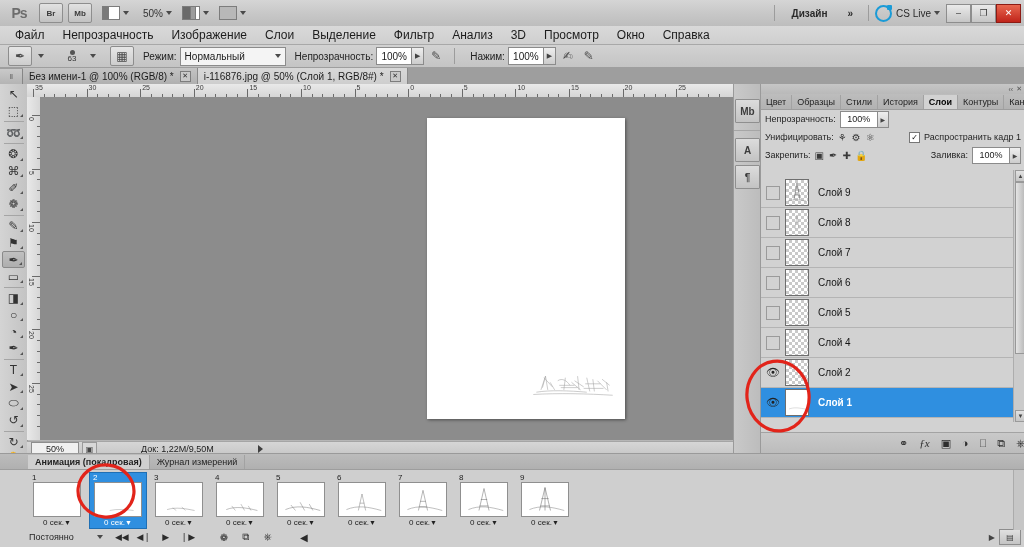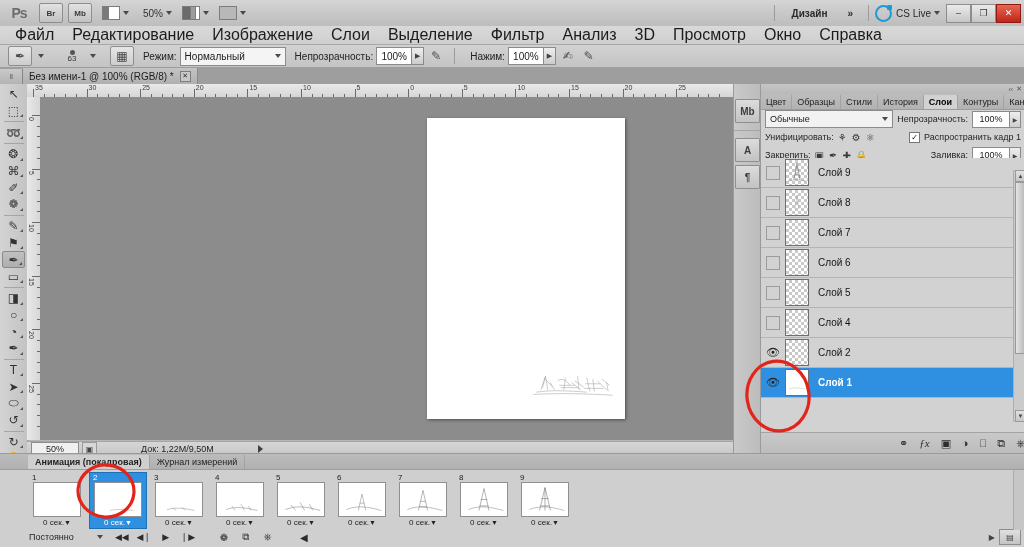--- a/index.html
+++ b/index.html
@@ -71,21 +71,21 @@
     border-color:#8c1b14;
   }
 
   
   .menubar{
     position:absolute;left:0;top:26px;width:1024px;height:18px;
     background:linear-gradient(180deg,#d9d9d9,#cfcfcf);
     border-bottom:1px solid #a8a8a8;
     display:flex;align-items:center;padding-left:6px;
   }
-  .menubar span{padding:2px 9px;font-size:16px;color:#1c1c1c;line-height:18px;}
+  .menubar span{padding:2px 9px;font-size:12px;color:#1c1c1c;line-height:18px;}
 
   
   .optbar{
     position:absolute;left:0;top:45px;width:1024px;height:22px;
     background:linear-gradient(180deg,#d2d2d2,#c4c4c4);
     border-bottom:1px solid #9d9d9d;
     display:flex;align-items:center;padding-left:8px;gap:3px;
   }
   .tool-preview{
     width:22px;height:18px;border:1px solid #8d8d8d;border-radius:2px;
@@ -284,21 +284,21 @@
     background:linear-gradient(180deg,#eee,#cdcdcd);
     display:flex;align-items:center;justify-content:center;font-size:6px;color:#444;
   }
   .lockicons{display:flex;gap:5px;align-items:center;font-size:10px;color:#3a3a3a;}
   .chk{
     width:9px;height:9px;border:1px solid #777;background:#fff;
     display:flex;align-items:center;justify-content:center;font-size:8px;color:#111;
   }
 
   .layerlist{
-    position:absolute;left:0;top:74px;width:264px;height:252px;
+    position:absolute;left:0;top:94px;width:264px;height:252px;
     background:#d2d2d2;overflow:hidden;
   }
   .layer{
     display:flex;align-items:center;height:29px;
     border-bottom:1px solid #b4b4b4;padding-left:2px;
   }
   .layer.sel{background:#2f8fe0;}
   .layer.sel .lname{color:#fff;font-weight:bold;}
   .eye{
     width:20px;height:20px;display:flex;align-items:center;justify-content:center;
@@ -441,21 +441,21 @@
     </div>
     <div class="wbtns">
       <div class="wbtn">–</div>
       <div class="wbtn">❐</div>
       <div class="wbtn close">✕</div>
     </div>
   </div>
 
   <div class="menubar">
     <span>Файл</span>
-    <span>Редактирование</span>
+    <span>Непрозрачность</span>
     <span>Изображение</span>
     <span>Слои</span>
     <span>Выделение</span>
     <span>Фильтр</span>
     <span>Анализ</span>
     <span>3D</span>
     <span>Просмотр</span>
     <span>Окно</span>
     <span>Справка</span>
   </div>
@@ -489,20 +489,24 @@
       <div class="spin">▶</div>
     </div>
     <div class="airbrush">✍</div>
     <div class="airbrush">✎</div>
   </div>
 
   <div class="tabsbar">
     <div class="tabgrip">‖</div>
     <div class="dtab">
       <span>Без имени-1 @ 100% (RGB/8) *</span>
+      <span class="x">✕</span>
+    </div>
+    <div class="dtab active">
+      <span>i-116876.jpg @ 50% (Слой 1, RGB/8#) *</span>
       <span class="x">✕</span>
     </div>
   </div>
 
   <div class="toolbox" id="toolbox">
       <div class="tool">
         <span style="pointer-events:none">↖</span>
       </div>
       <div class="tool">
         <span style="pointer-events:none">⬚</span>
@@ -771,24 +775,20 @@
       <div class="lp-tab">Образцы</div>
       <div class="lp-tab">Стили</div>
       <div class="lp-tab">История</div>
       <div class="lp-tab active">Слои</div>
       <div class="lp-tab">Контуры</div>
       <div class="lp-tab">Каналы</div>
 
     </div>
 
     <div class="lp-row">
-      <div class="lp-mode">
-        <span>Обычные</span>
-        <span class="caret"></span>
-      </div>
       <span class="lp-lbl">Непрозрачность:</span>
       <div style="display:flex">
         <div class="lp-val">100%</div>
         <div class="lp-spin">▶</div>
       </div>
     </div>
 
     <div class="lp-row">
       <span class="lp-lbl">Унифицировать:</span>
       <div class="lockicons">

